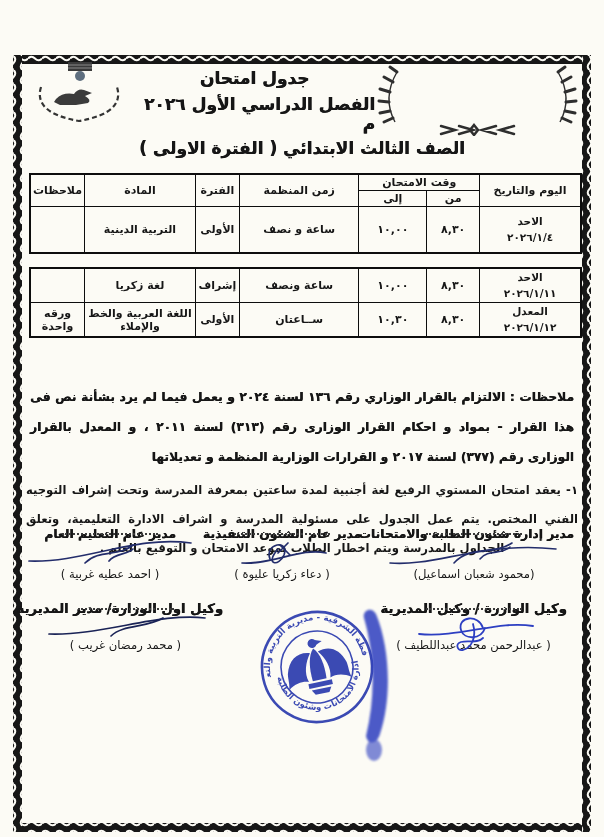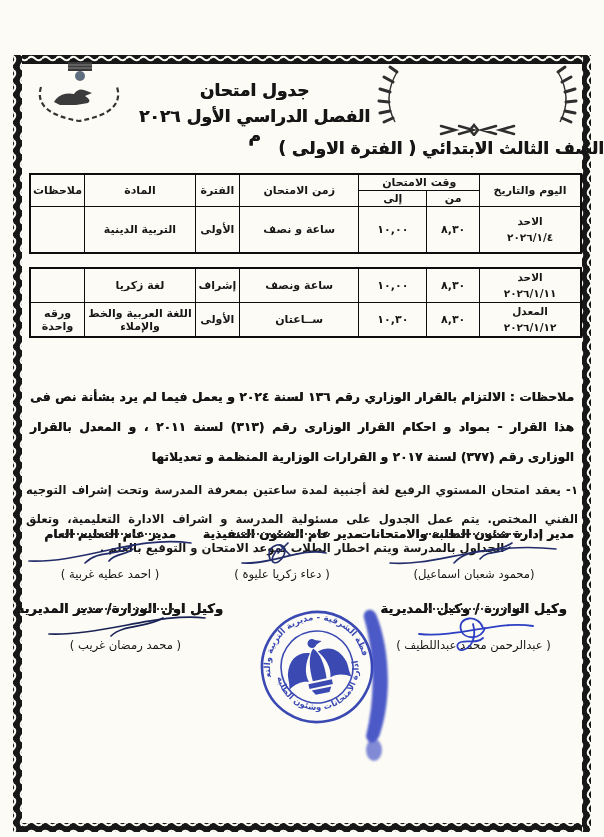--- a/index.html
+++ b/index.html
@@ -8,25 +8,25 @@
     background:#fcfbf5;overflow:hidden;
     font-family:"DejaVu Sans",sans-serif;color:#161616;direction:rtl;
   }
   .frame-svg{position:absolute;inset:0;pointer-events:none;}
   
   .header{position:absolute;top:60px;left:24px;right:24px;height:78px;display:flex;flex-direction:row;}
   .org-emblem{position:relative;width:205px;height:76px;flex:none;}
   .org-lines{position:absolute;inset:4px 26px 14px 26px;text-align:center;font-weight:bold;}
   .org-line{font-size:9px;line-height:1.75;white-space:nowrap;transform:scaleX(.96);color:#222;}
   .org-branches{position:absolute;inset:0;}
-  .title-block{flex:1;text-align:center;padding-top:20px;}
+  .title-block{flex:1;text-align:center;padding-top:8px;}
   .title-l1{font-size:17px;font-weight:bold;text-shadow:.5px 0 0 #111;}
-  .title-l2{font-size:17px;font-weight:bold;text-shadow:.5px 0 0 #111;margin-top:6px;}
+  .title-l2{font-size:17px;font-weight:bold;text-shadow:.5px 0 0 #111;margin-top:6px;text-align:right;}
   .school-emblem{width:110px;height:70px;flex:none;display:flex;align-items:center;justify-content:center;}
-  .subtitle{position:absolute;top:138px;left:0;right:0;text-align:right;font-size:17px;font-weight:bold;text-shadow:.4px 0 0 #111;}
+  .subtitle{position:absolute;top:138px;left:0;right:0;text-align:center;font-size:17px;font-weight:bold;text-shadow:.4px 0 0 #111;}
   
   table.exam{position:absolute;right:22px;width:553px;border-collapse:collapse;table-layout:fixed;
     font-weight:bold;text-align:center;background:#fcfbf5;}
   table.exam th,table.exam td{border:1.7px solid #0d0d0d;padding:0 2px;overflow:hidden;}
   table.exam{border:2.4px solid #0d0d0d;}
   .t1{top:173px;}
   .t2{top:267px;}
   th.h{font-size:11px;height:15px;font-weight:bold;}
   .t1 tbody td{height:45px;font-size:11px;}
   .t2 td{height:33px;font-size:11px;}
@@ -123,21 +123,21 @@
         <col style="width:12.3%">
         <col style="width:21.7%">
       <col style="width:8%">
         <col style="width:20.1%">
         <col style="width:9.9%">
     </colgroup>
     <thead>
       <tr>
         <th class="h" rowspan="2">اليوم والتاريخ</th>
         <th class="h" colspan="2">وقت الامتحان</th>
-        <th class="h" rowspan="2">زمن الامتحان</th>
+        <th class="h" rowspan="2">زمن المنظمة</th>
         <th class="h" rowspan="2">الفترة</th>
         <th class="h" rowspan="2">المادة</th>
         <th class="h" rowspan="2">ملاحظات</th>
       </tr>
       <tr>
         <th class="h">من</th>
         <th class="h">إلى</th>
       </tr>
     </thead>
     <tbody>

